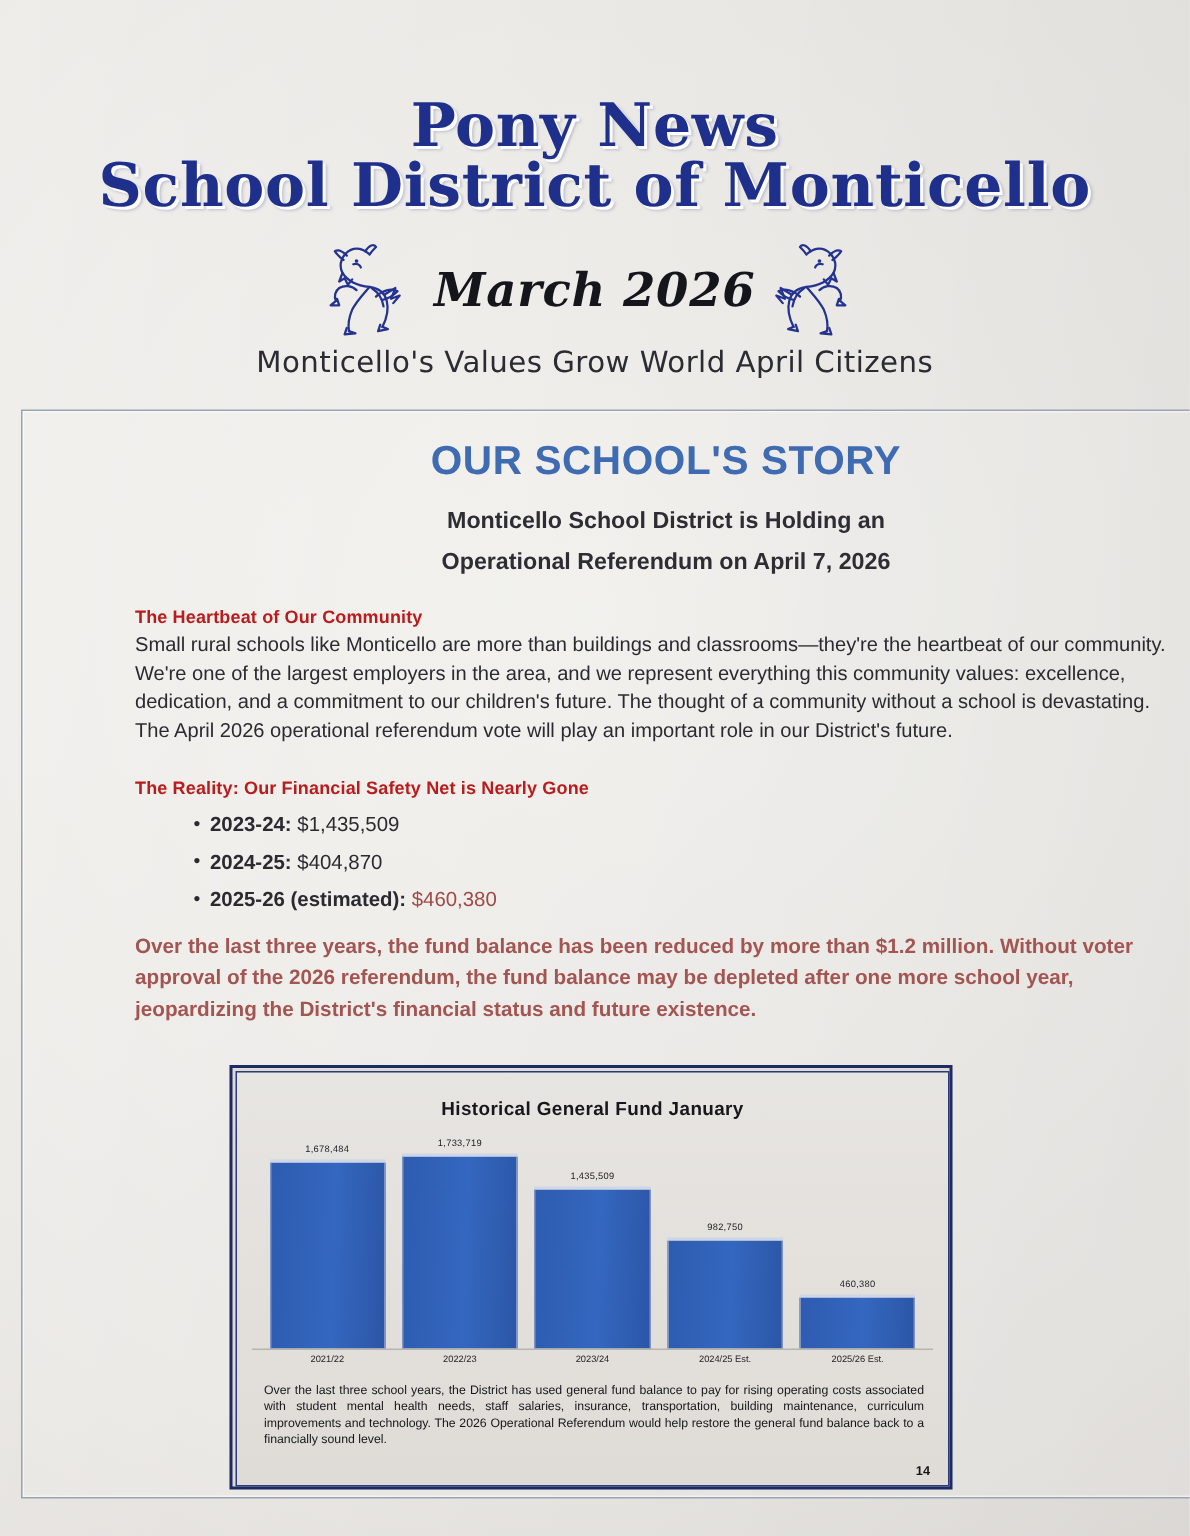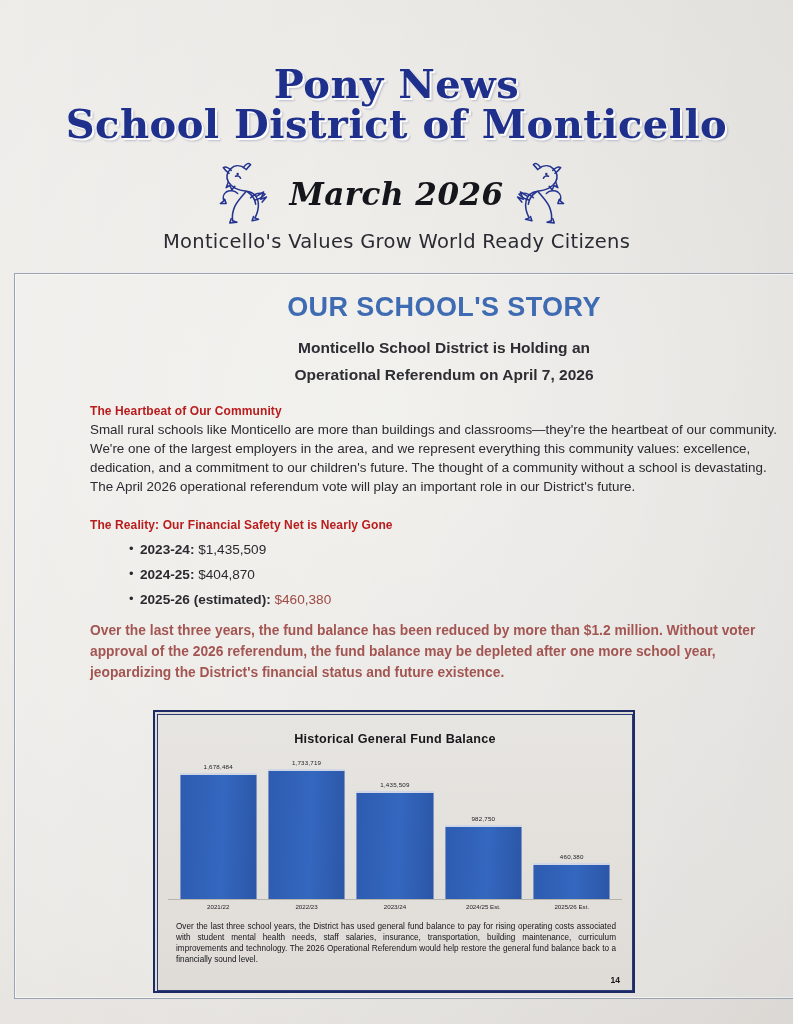--- a/index.html
+++ b/index.html
@@ -197,21 +197,21 @@
           <path d="M44 52 C40 48 33 47 28 50 C24 53 23 58 25 62"></path>
           <path d="M25 62 L20 66 L28 66 L26 60"></path>
           <path d="M62 58 C68 52 76 50 82 53 C78 57 73 60 68 61"></path>
           <path d="M70 56 L80 50 L76 60 L84 57 L78 64"></path>
           <path d="M41 28 C44 27 47 28 48 31"></path>
         </g>
         <circle cx="44" cy="25" r="1.7" fill="#23338f"></circle>
       </svg>
     </div>
 
-    <div class="mast-tag">Monticello's Values Grow World Ready Citizens</div>
+    <div class="mast-tag">Monticello's Values Grow World April Citizens</div>
   </div>
 
   <div class="article">
     <div class="inner">
       <div class="story-title">OUR SCHOOL'S STORY</div>
       <div class="sub">Monticello School District is Holding an</div>
       <div class="sub">Operational Referendum on April 7, 2026</div>
 
       <h3 class="sec">The Heartbeat of Our Community</h3>
       <p class="body">Small rural schools like Monticello are more than buildings and classrooms—they're the heartbeat of our community. We're one of the largest employers in the area, and we represent everything this community values: excellence, dedication, and a commitment to our children's future. The thought of a community without a school is devastating.  The April 2026 operational referendum vote will play an important role in our District's future.</p>
@@ -231,21 +231,21 @@
           <span class="yr">2025-26 (estimated):</span>
           <span class="amt-red">$460,380</span>
         </li>
       </ul>
 
       <p class="warn">Over the last three years, the fund balance has been reduced by more than $1.2 million. Without voter approval of the 2026 referendum, the fund balance may be depleted after one more school year, jeopardizing the District's financial status and future existence.</p>
     </div>
 
     <div class="chartcard">
       <div class="chartcard-in">
-        <div class="chart-title">Historical General Fund Balance</div>
+        <div class="chart-title">Historical General Fund January</div>
 
         <div class="plot">
           <div class="bars" id="bars">
               <div class="barcol">
                 <div class="barlabel">1,678,484</div>
                 <div class="bar" style="height: 88.3413%; background: linear-gradient(92deg, rgb(45, 92, 176) 0%, rgb(52, 103, 191) 55%, rgb(43, 86, 166) 100%);"></div>
               </div>
               <div class="barcol">
                 <div class="barlabel">1,733,719</div>
                 <div class="bar" style="height: 91.2484%; background: linear-gradient(92deg, rgb(45, 92, 176) 0%, rgb(52, 103, 191) 55%, rgb(43, 86, 166) 100%);"></div>

